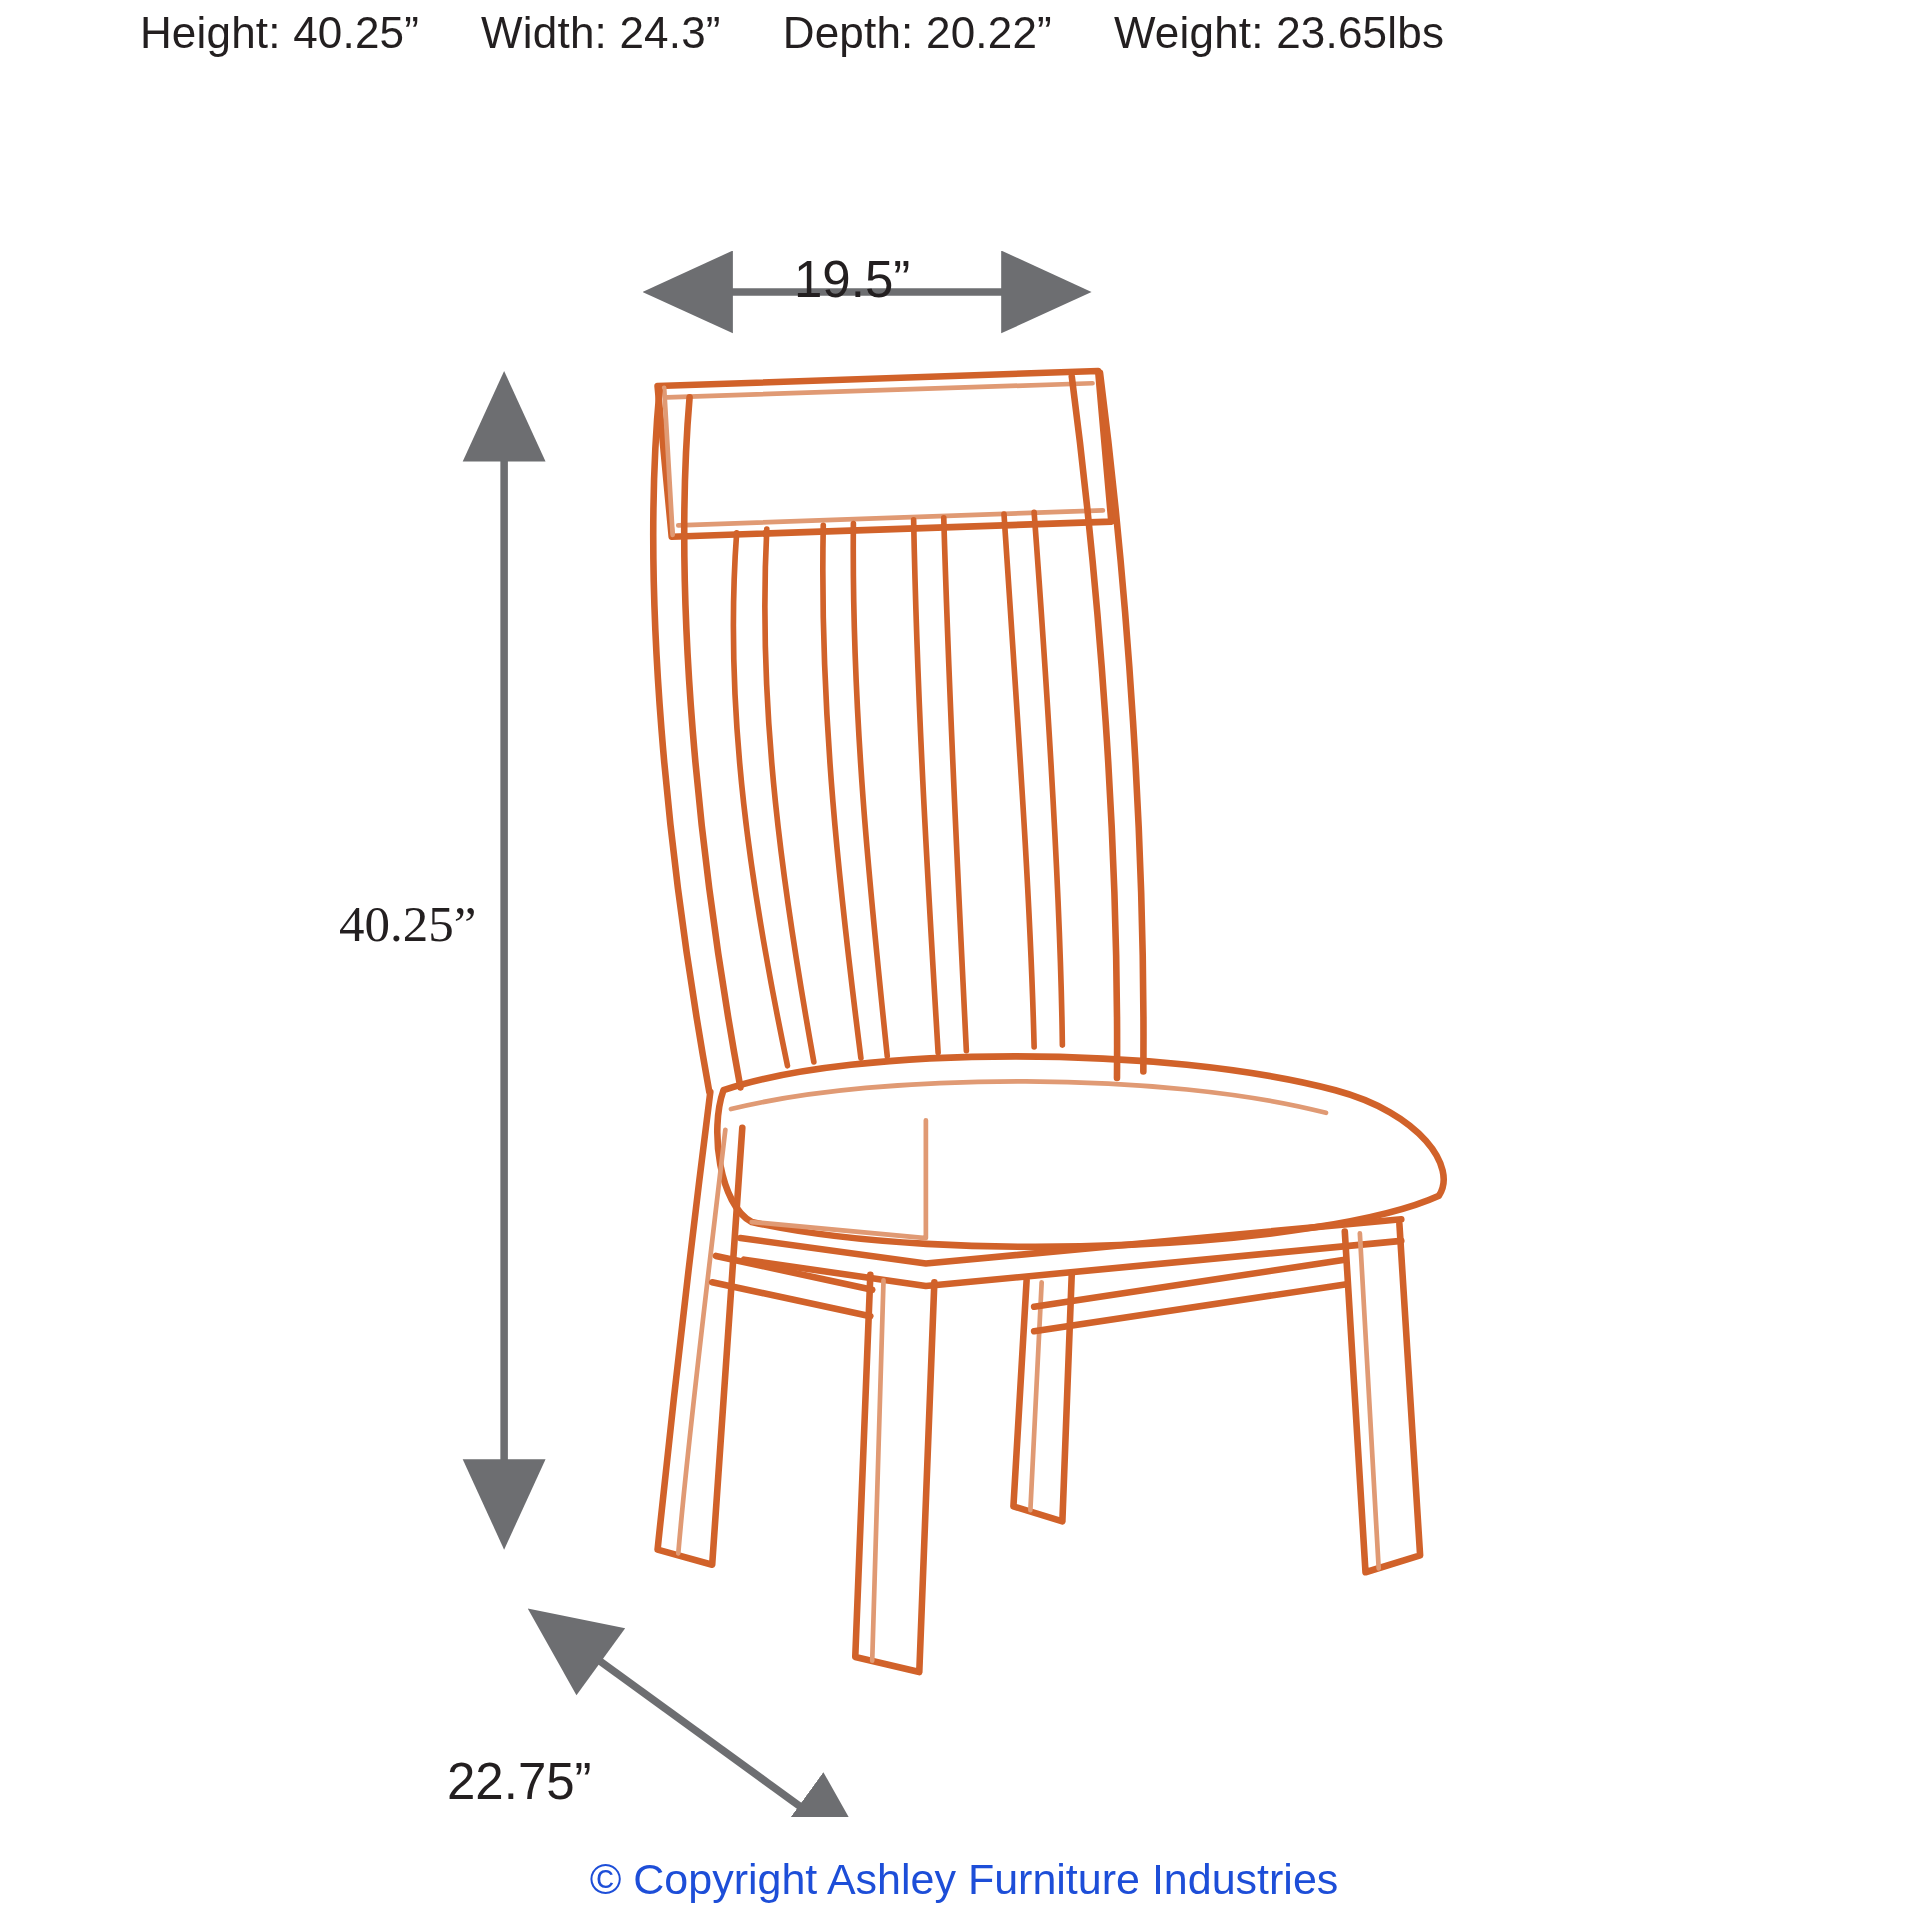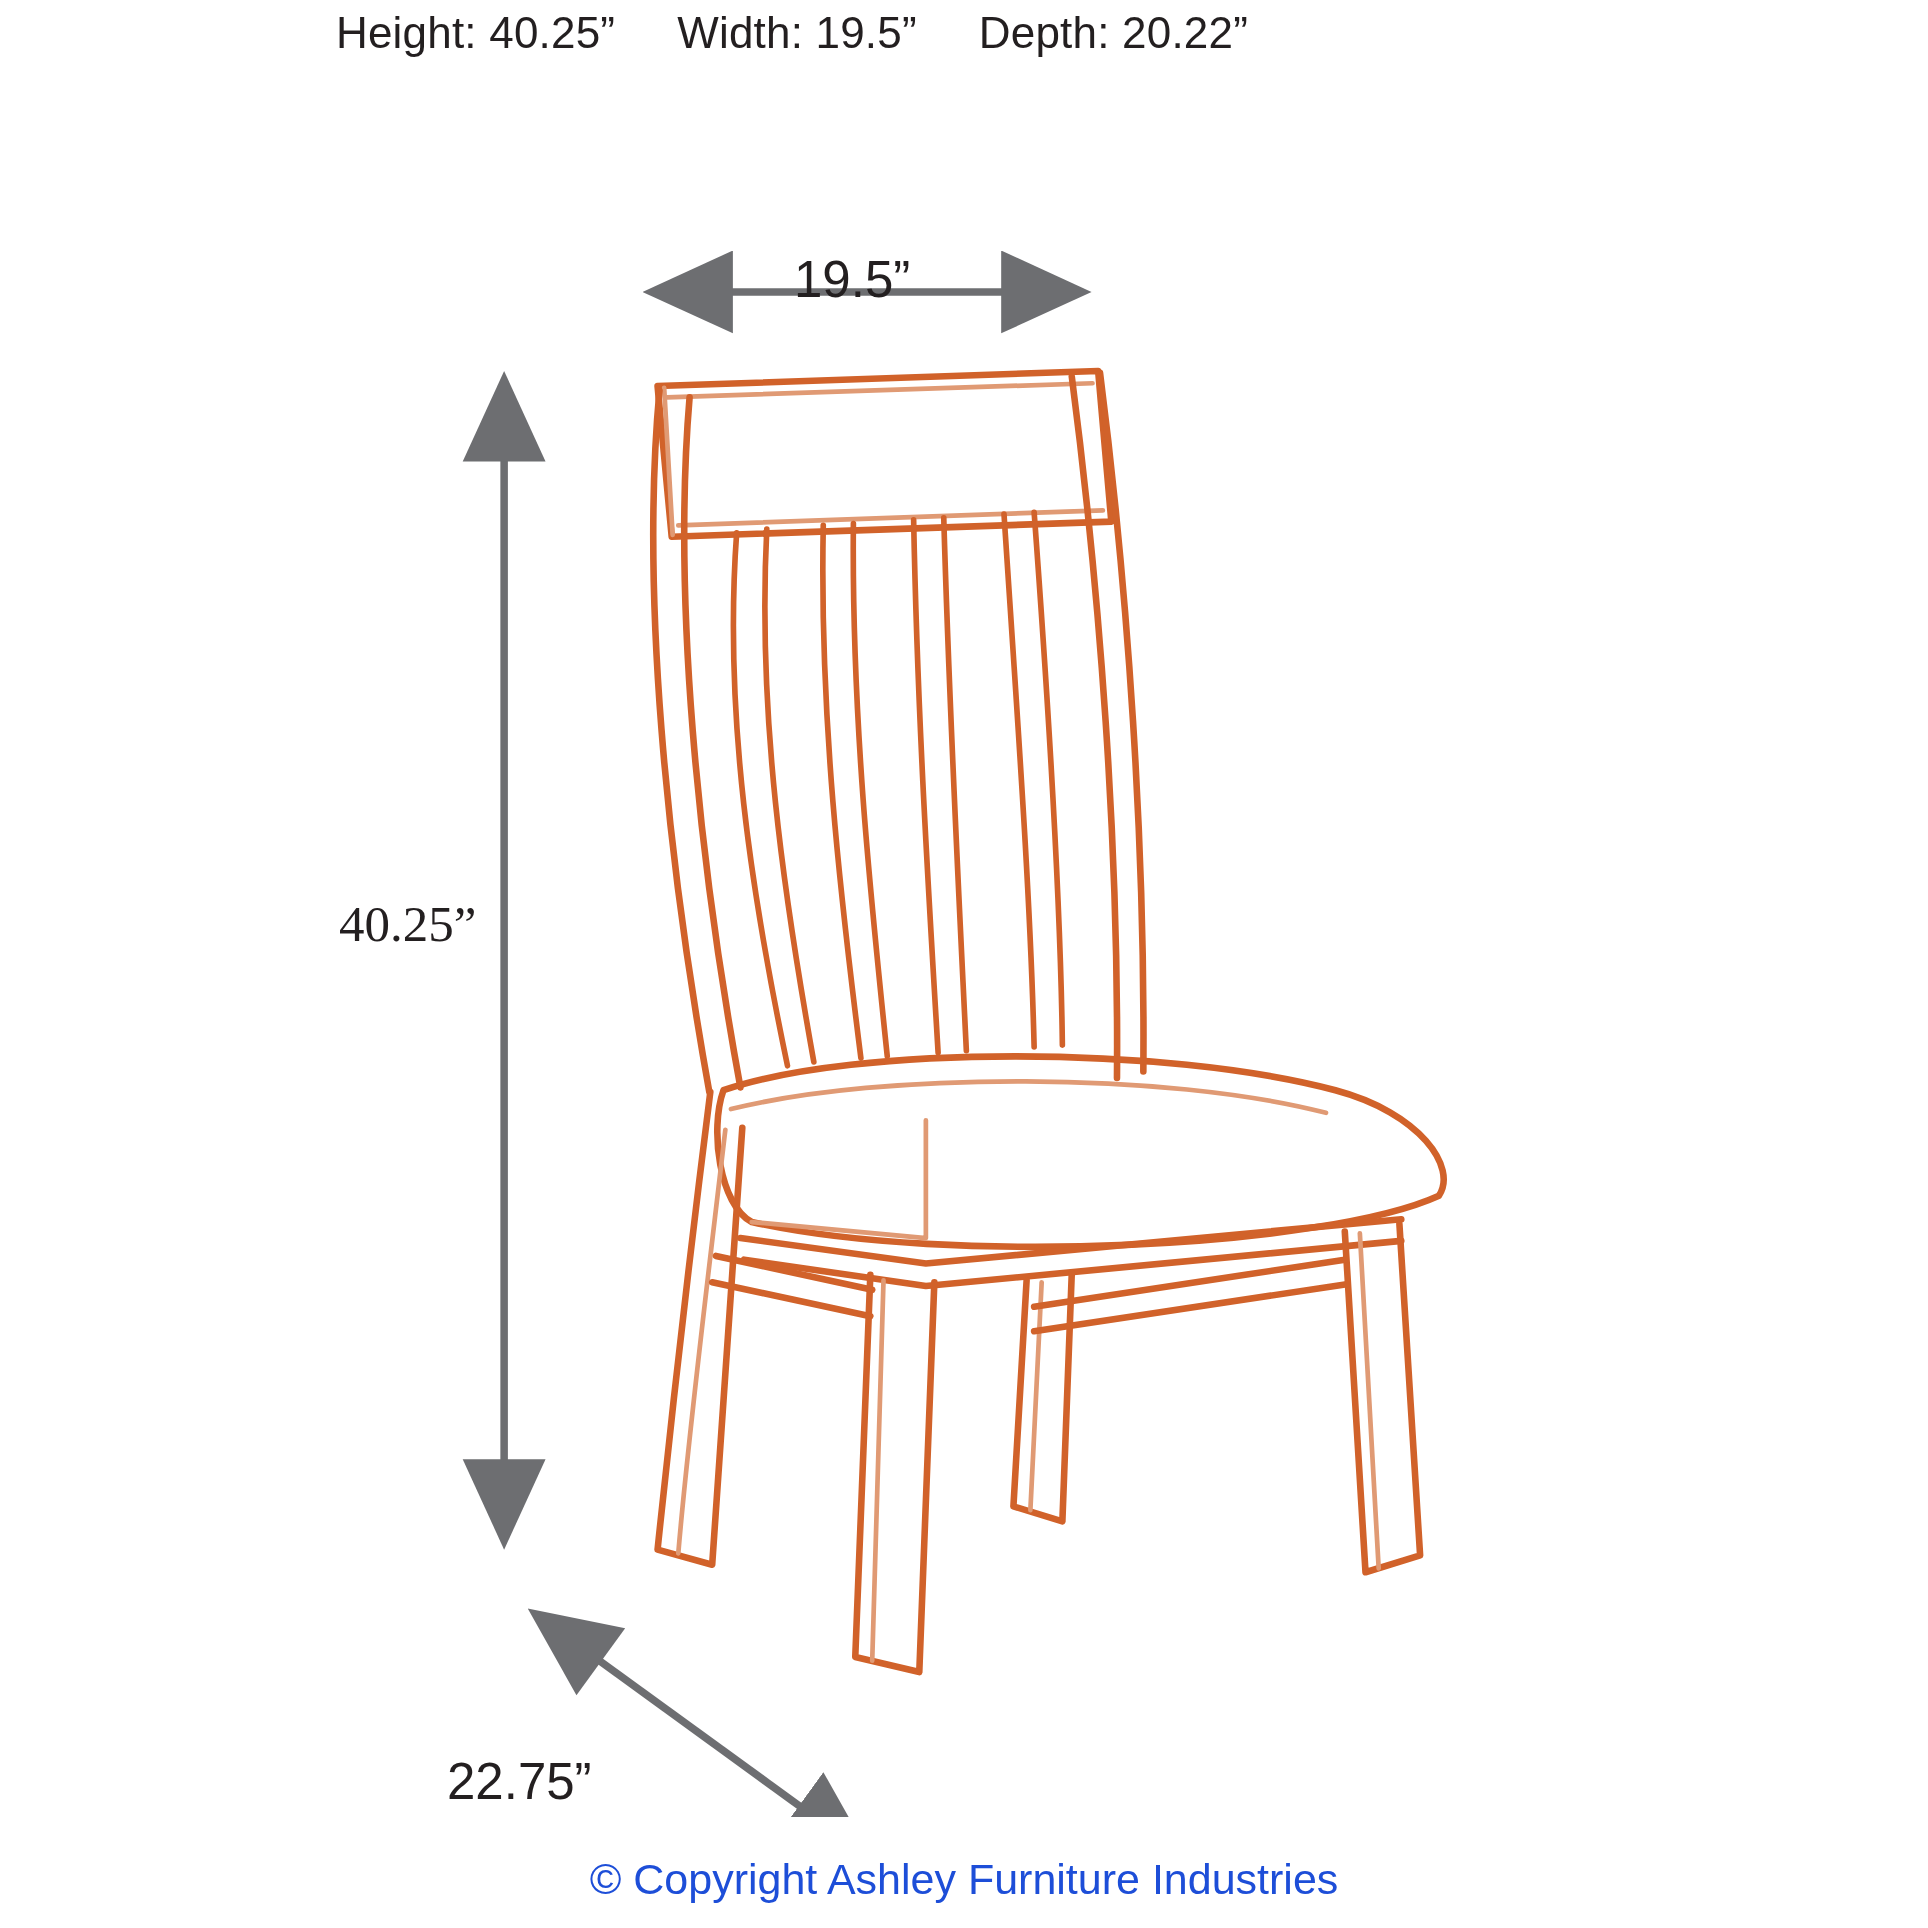--- a/index.html
+++ b/index.html
@@ -89,22 +89,23 @@
     color: #1d4ed8;
   }
 </style>
 </head>
 <body>
 
 <div class="page">
 
   <div class="spec-strip">
     <span class="spec-item">Height: 40.25”</span>
-    <span class="spec-item">Width: 19.5”</span>
+    <span class="spec-item">Width: 24.3”</span>
     <span class="spec-item">Depth: 20.22”</span>
+    <span class="spec-item">Weight: 23.65lbs</span>
   </div>
 
   <div class="diagram">
     <svg viewBox="0 0 2048 1860" xmlns="http://www.w3.org/2000/svg">
       <defs>
         <marker id="arrowEnd" markerWidth="16" markerHeight="16" refX="10" refY="5.5" orient="auto">
           <path d="M0,0 L12,5.5 L0,11 z" fill="#6d6e71"></path>
         </marker>
         <marker id="arrowStart" markerWidth="16" markerHeight="16" refX="2" refY="5.5" orient="auto">
           <path d="M12,0 L0,5.5 L12,11 z" fill="#6d6e71"></path>

